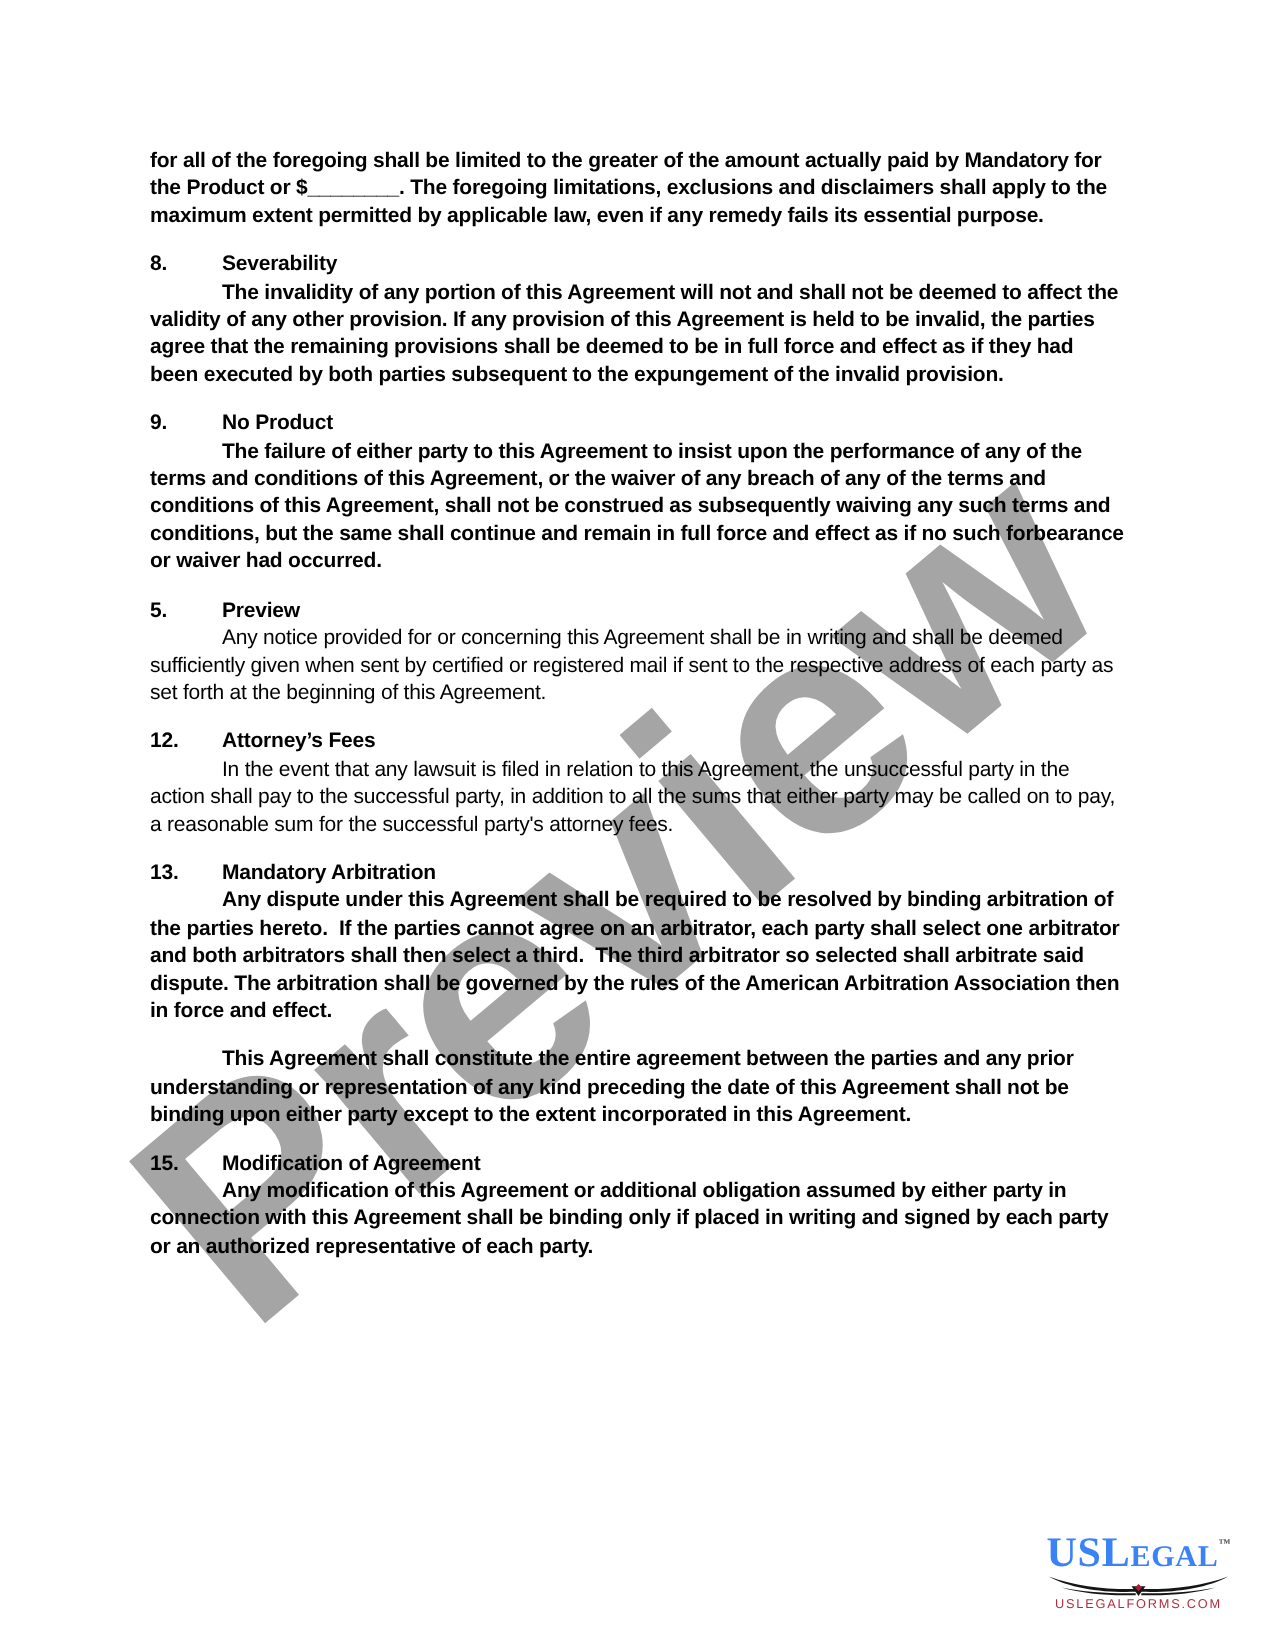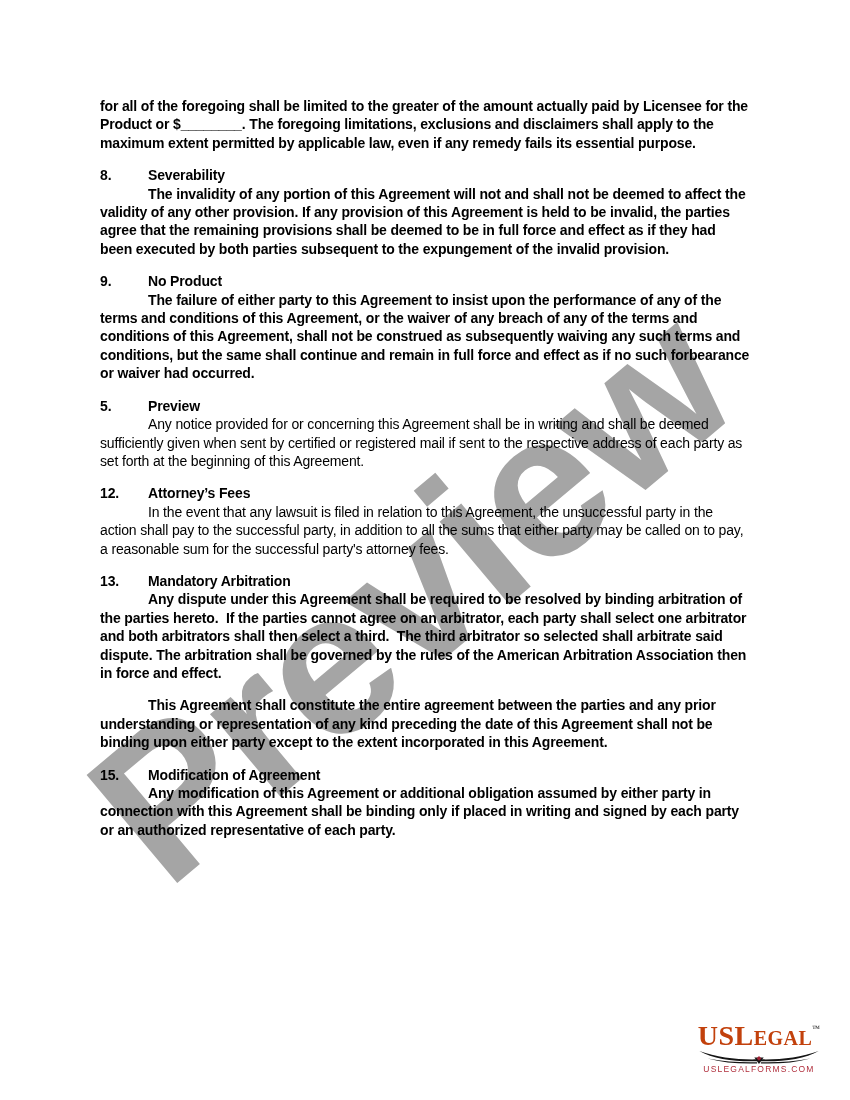--- a/index.html
+++ b/index.html
@@ -96,21 +96,21 @@
   }
 </style>
 </head>
 <body>
 
 <div class="page">
 
   <div class="watermark" style="color: rgb(165, 165, 165);">Preview</div>
 
   <div class="content">
-    <p class="intro">for all of the foregoing shall be limited to the greater of the amount actually paid by Licensee for the Product or $________. The foregoing limitations, exclusions and disclaimers shall apply to the maximum extent permitted by applicable law, even if any remedy fails its essential purpose.</p>
+    <p class="intro">for all of the foregoing shall be limited to the greater of the amount actually paid by Mandatory for the Product or $________. The foregoing limitations, exclusions and disclaimers shall apply to the maximum extent permitted by applicable law, even if any remedy fails its essential purpose.</p>
 
     <div id="sections">
     <div class="section">
       <div class="section-heading">
         <span class="sec-num">8.</span>
         <span class="sec-title">Severability</span>
       </div>
       <p class="section-body bold">The invalidity of any portion of this Agreement will not and shall not be deemed to affect the validity of any other provision. If any provision of this Agreement is held to be invalid, the parties agree that the remaining provisions shall be deemed to be in full force and effect as if they had been executed by both parties subsequent to the expungement of the invalid provision.</p>
     </div>
 
@@ -158,21 +158,21 @@
         <span class="sec-num">15.</span>
         <span class="sec-title">Modification of Agreement</span>
       </div>
       <p class="section-body bold">Any modification of this Agreement or additional obligation assumed by either party in connection with this Agreement shall be binding only if placed in writing and signed by each party or an authorized representative of each party.</p>
     </div>
   </div>
   </div>
 
   <div class="logo">
     <div class="brand-line">
-      <span class="brand-text" style="color: #c2410c; font-family: Liberation Serif, serif;">USLegal</span><span class="trademark">™</span>
+      <span class="brand-text" style="color: #3b82f6; font-family: Liberation Serif, serif;">USLegal</span><span class="trademark">™</span>
     </div>
     <svg class="eagle" viewBox="0 0 130 15" xmlns="http://www.w3.org/2000/svg">
       <g class="eagle-fill" fill="#151515">
         <path d="M1,1 C20,8 42,10.5 63,10 L63,12 C40,12.8 16,9.5 1,1 Z"></path>
         <path d="M10,9 C28,12.5 46,13.4 63,13 L63,14.4 C44,15 26,13.6 10,9 Z"></path>
         <path d="M129,1 C110,8 88,10.5 67,10 L67,12 C90,12.8 114,9.5 129,1 Z"></path>
         <path d="M120,9 C102,12.5 84,13.4 67,13 L67,14.4 C86,15 104,13.6 120,9 Z"></path>
         <path d="M60,8 L70,8 L65,15 Z"></path>
       </g>
       <rect class="eagle-accent" x="63.2" y="7.2" width="3.6" height="3.6" fill="#9e2033" transform="rotate(45 65 9)"></rect>

